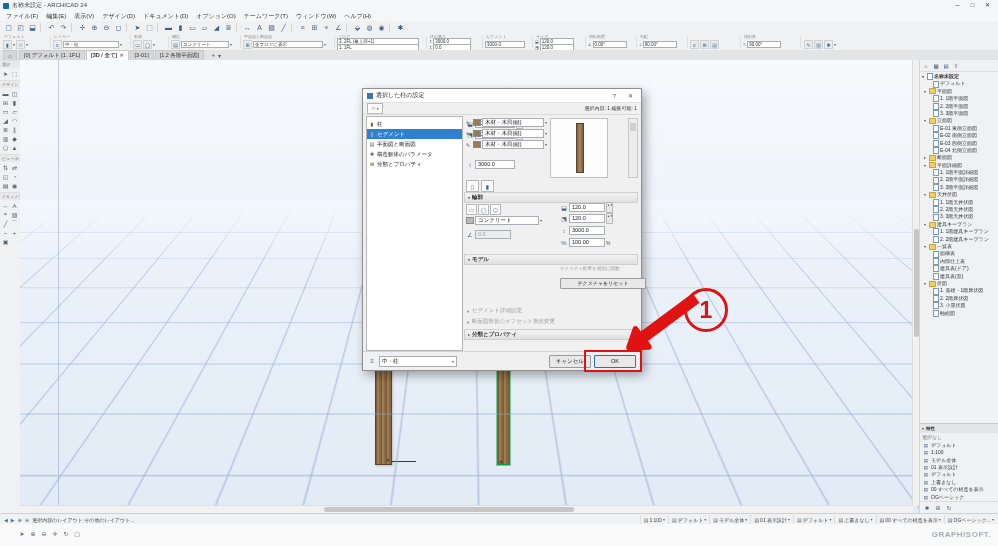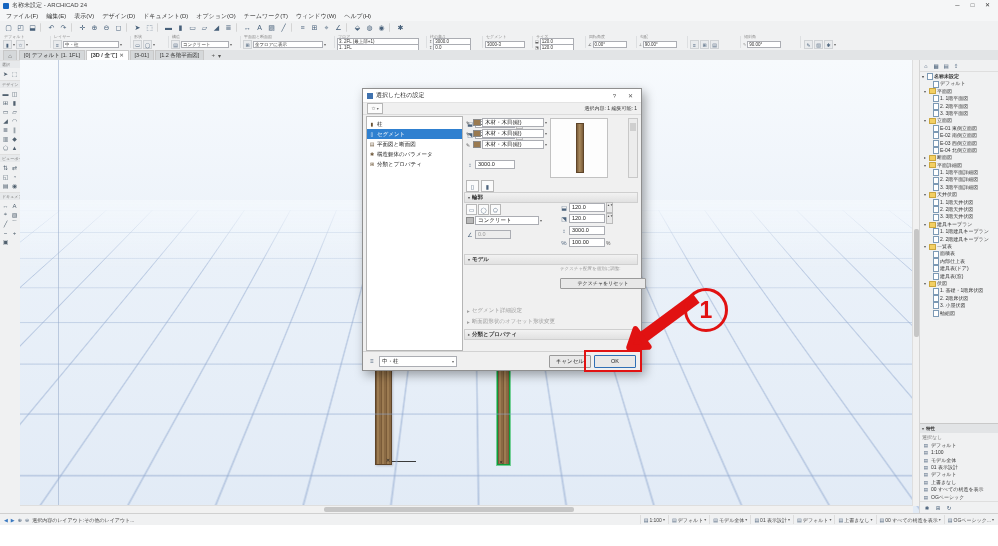--- a/index.html
+++ b/index.html
@@ -1027,14 +1027,38 @@
         </span>
 
         <span class="sb-seg">
           <span class="sb-ico">▤</span>
           <span>OGベーシック...</span>
           <span class="dd">▾</span>
         </span>
       </span>
   </div>
 
+  <div class="footer">
+    <div class="footer-icons">
+
+    <span class="f-icon">
+          <span>➤</span>
+        </span>
+        <span class="f-icon">
+          <span>⊕</span>
+        </span>
+        <span class="f-icon">
+          <span>⊖</span>
+        </span>
+        <span class="f-icon">
+          <span>✛</span>
+        </span>
+        <span class="f-icon">
+          <span>↻</span>
+        </span>
+        <span class="f-icon">
+          <span>▢</span>
+        </span>
+      </div>
+    <span class="logo">GRAPHISOFT.</span>
+  </div>
 
 </div>
 
 </body></html>

